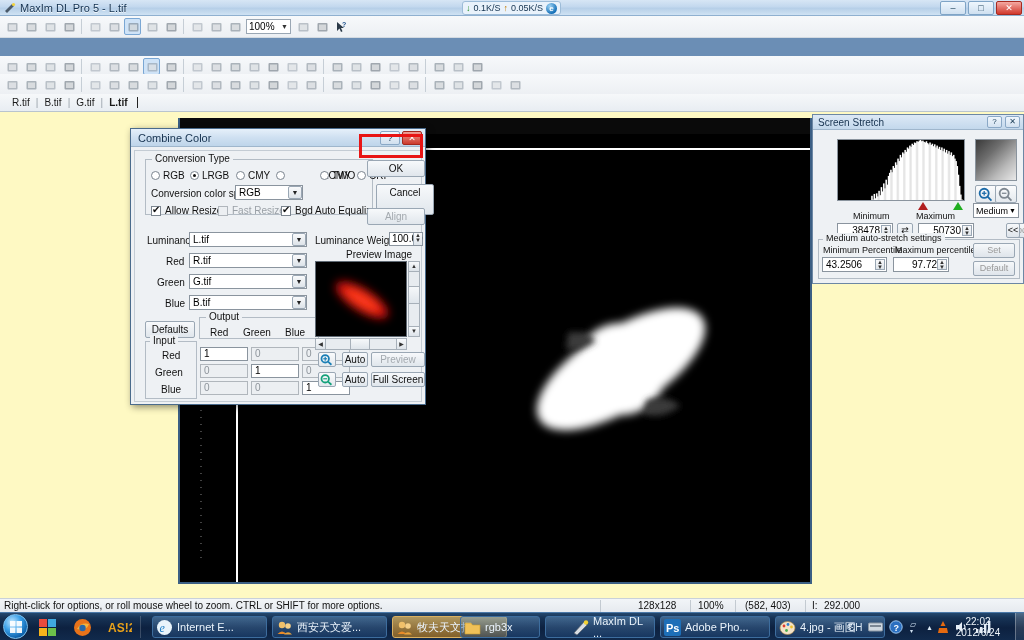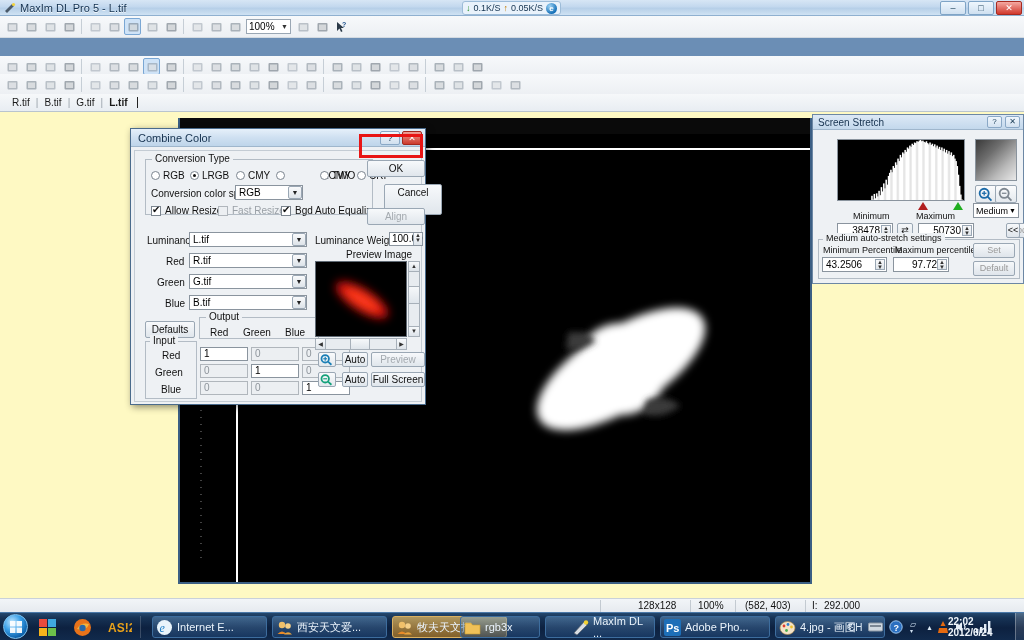--- a/index.html
+++ b/index.html
@@ -257,22 +257,22 @@
     position:absolute; top:3px; height:22px; border:1px solid #3d6d9e; border-radius:3px;
     background:linear-gradient(180deg,rgba(120,170,215,.42),rgba(30,70,120,.5));
     display:flex; align-items:center; padding-left:3px; gap:4px;
     font-size:11px; color:#eaf3fb; overflow:hidden;
   }
   .taskbtn.sel { background:linear-gradient(180deg,rgba(226,184,96,.75),rgba(158,110,35,.8));
                  border-color:#d9b061; }
   .tbicon { width:17px; height:17px; flex:0 0 auto; }
   .tray { position:absolute; top:0; height:28px; display:flex; align-items:center; gap:6px;
     font-size:10px; color:#dce9f5; }
-  .clock { position:absolute; right:16px; top:3px; width:60px; text-align:left;
-    font-size:10px; color:#eef5fb; line-height:11px;font-weight:bold; }
+  .clock { position:absolute; right:16px; top:3px; width:60px; text-align:center;
+    font-size:10px; color:#eef5fb; line-height:11px; }
   .showdesk { position:absolute; right:0; top:0; width:9px; height:28px;
     background:linear-gradient(180deg,rgba(255,255,255,.20),rgba(255,255,255,.05));
     border-left:1px solid rgba(255,255,255,.3); }
 </style>
 </head>
 <body>
 
 <div id="app">
 
   <div class="titlebar">
@@ -958,21 +958,21 @@
         <div class="chk dis" style="left:83px;top:54px;">
           <span class="box"></span>
           <span>Fast Resize</span>
         </div>
         <div class="chk" style="left:146px;top:54px;">
           <span class="box on"></span>
           <span>Bgd Auto Equalize</span>
         </div>
 
         <div class="btn" style="left:232px;top:9px;width:58px;height:17px;line-height:15px;">OK</div>
-        <div class="btn" style="left:249px;top:33px;width:58px;height:31px;line-height:15px;">Cancel</div>
+        <div class="btn" style="left:241px;top:33px;width:58px;height:31px;line-height:15px;">Cancel</div>
         <div class="btn dis" style="left:232px;top:57px;width:58px;height:17px;line-height:15px;">Align</div>
 
         <div class="lbl" style="left:12px;top:84px;">Luminance</div>
         <div class="combo" style="left:54px;top:81px;width:118px;">
           <span>L.tif</span>
           <span class="btn">▼</span>
         </div>
 
         <div class="lbl" style="left:31px;top:105px;">Red</div>
         <div class="combo" style="left:54px;top:102px;width:118px;">
@@ -1070,20 +1070,21 @@
         <div class="btn dis" style="left:236px;top:201px;width:54px;height:15px;line-height:13px;">Preview</div>
         <div class="btn" style="left:207px;top:221px;width:26px;height:15px;line-height:13px;">Auto</div>
         <div class="btn" style="left:236px;top:221px;width:54px;height:15px;line-height:13px;">Full Screen</div>
       </div>
     </div>
 
     <div class="redbox" style="left:359px;top:22px;"></div>
   </div>
 
   <div class="statusbar">
+    <span class="sb-cell" style="left:4px;">Right-click for options, or roll mouse wheel to zoom. CTRL or SHIFT for more options.</span>
     <span class="sb-div" style="left:600px;"></span>
     <span class="sb-cell" style="left:638px;">128x128</span>
     <span class="sb-div" style="left:690px;"></span>
     <span class="sb-cell" style="left:698px;">100%</span>
     <span class="sb-div" style="left:735px;"></span>
     <span class="sb-cell" style="left:745px;">(582, 403)</span>
     <span class="sb-div" style="left:805px;"></span>
     <span class="sb-cell" style="left:812px;">I:</span>
     <span class="sb-cell" style="left:824px;">292.000</span>
   </div>

